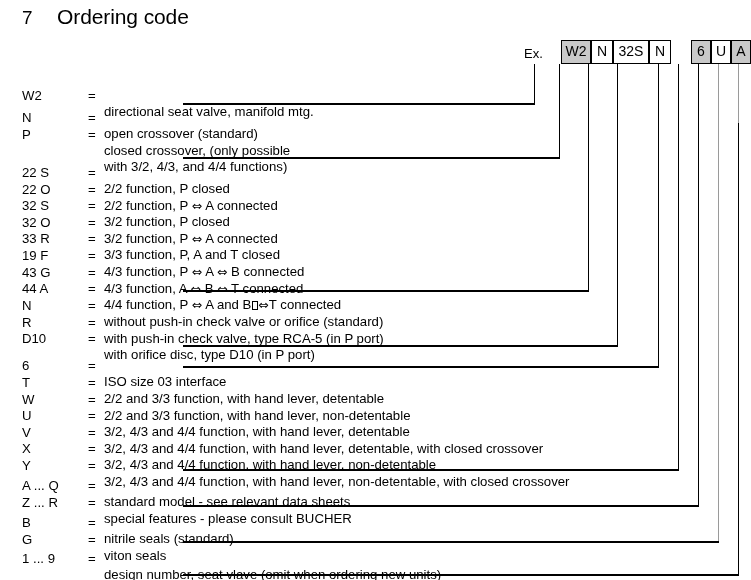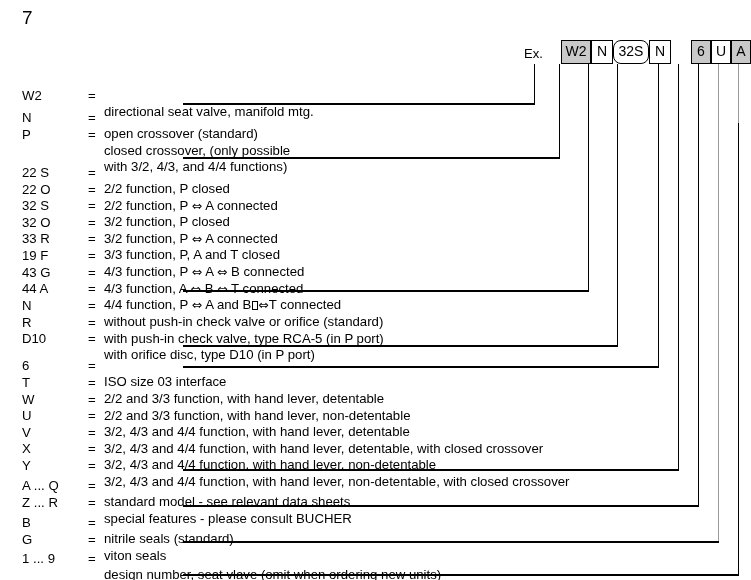--- a/index.html
+++ b/index.html
@@ -123,28 +123,29 @@
     box-sizing: border-box;
     vertical-align: -1px;
     margin: 0 0.5px;
   }
 </style>
 </head>
 <body>
 
 <div id="heading">
   <span class="num">7</span>
+  <span class="title">Ordering code</span>
 </div>
 
 <div id="example">
   <span id="ex-label">Ex.</span>
 
 <div class="codebox shaded" style="left: 519px; width: 30px;">W2</div>
     <div class="codebox" style="left: 549px; width: 22px;">N</div>
-    <div class="codebox" style="left: 571px; width: 36px; border-radius: 8px;">32S</div>
+    <div class="codebox" style="left: 571px; width: 36px;">32S</div>
     <div class="codebox" style="left: 607px; width: 22px;">N</div>
     <div class="codebox shaded" style="left: 649px; width: 20px;">6</div>
     <div class="codebox" style="left: 669px; width: 20px;">U</div>
     <div class="codebox shaded" style="left: 689px; width: 20px;">A</div>
     <div class="codebox" style="left: 709px; width: 20px;">B</div>
     <div class="codebox shaded" style="left: 729px; width: 20px;">_</div>
   </div>
 
 <svg id="leaders" viewBox="0 0 751 580" width="751" height="580" xmlns="http://www.w3.org/2000/svg" shape-rendering="crispEdges">
   <g stroke="#000000" stroke-width="1.3" fill="none">

